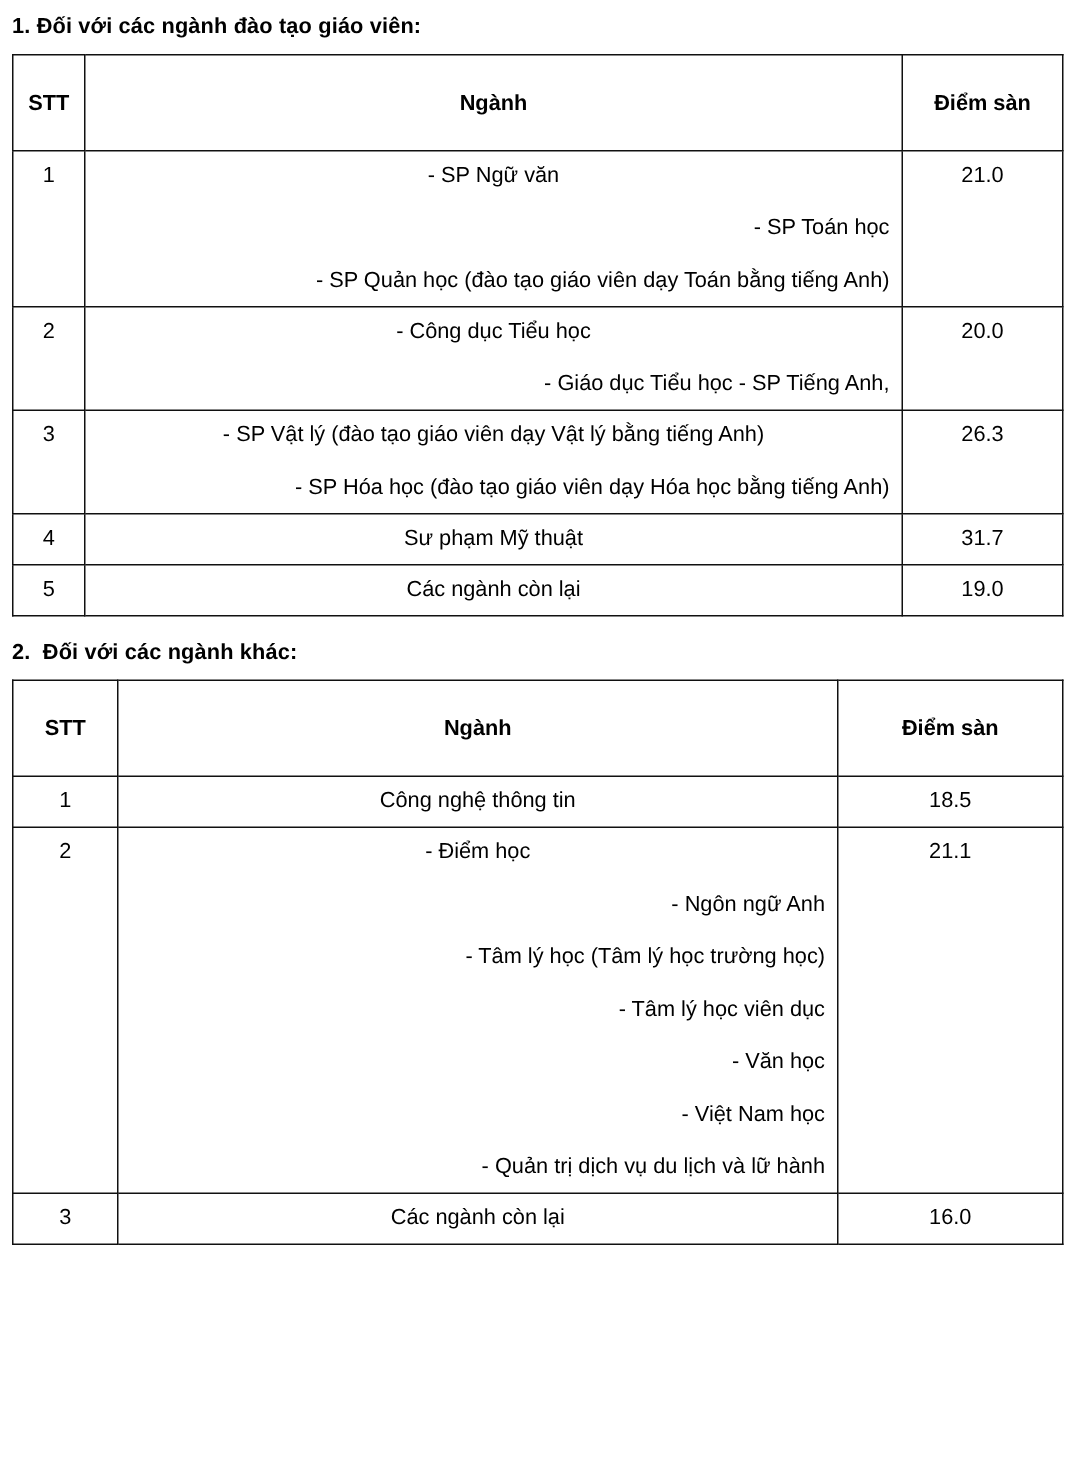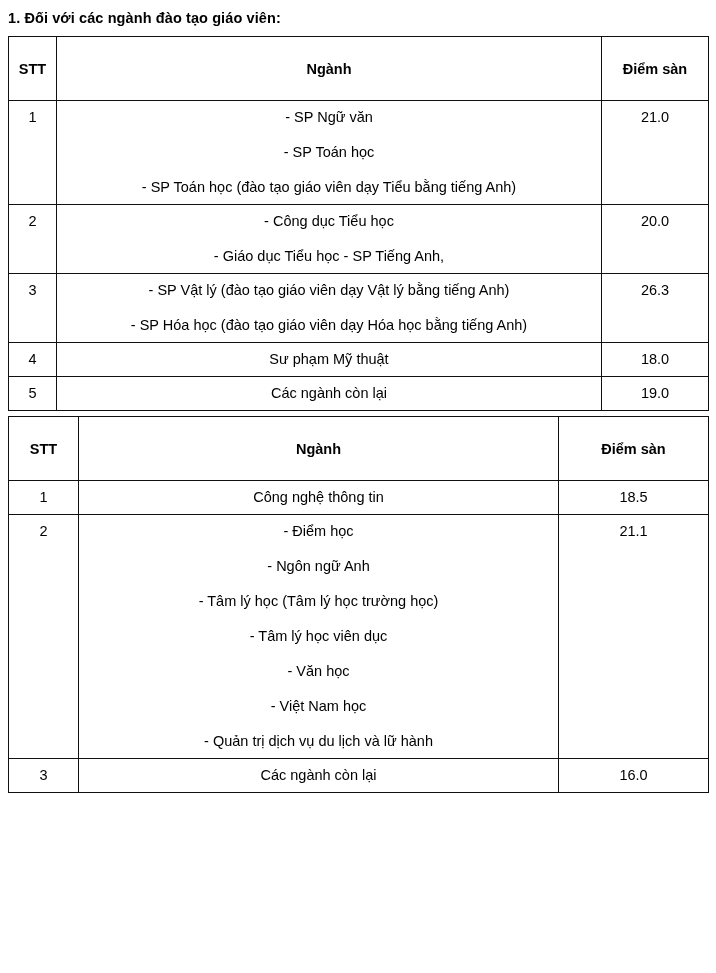--- a/index.html
+++ b/index.html
@@ -84,20 +84,21 @@
   }
   td.col-nganh .line {
     display: block;
     text-align: center;
     line-height: 17px;
     margin: 0;
     padding: 0;
   }
   td.col-nganh .line + .line {
     margin-top: 18px;
+    text-align: right;
   }
   
   #table-1 col.c1 { width: 48px; }
   #table-1 col.c2 { width: 545px; }
   #table-1 col.c3 { width: 107px; }
   
   #table-2 col.c1 { width: 70px; }
   #table-2 col.c2 { width: 480px; }
   #table-2 col.c3 { width: 150px; }
 
@@ -123,21 +124,21 @@
         <th>Ngành</th>
         <th>Điểm sàn</th>
       </tr>
     </thead>
     <tbody id="table-1-body">
         <tr>
           <td class="col-stt">1</td>
           <td class="col-nganh">
             <span class="line">- SP Ngữ văn</span>
             <span class="line">- SP Toán học</span>
-            <span class="line">- SP Toán học (đào tạo giáo viên dạy Tiểu bằng tiếng Anh)</span>
+            <span class="line">- SP Quản học (đào tạo giáo viên dạy Toán bằng tiếng Anh)</span>
           </td>
           <td class="col-score">21.0</td>
         </tr>
         <tr>
           <td class="col-stt">2</td>
           <td class="col-nganh">
             <span class="line">- Công dục Tiểu học</span>
             <span class="line">- Giáo dục Tiểu học - SP Tiếng Anh,</span>
           </td>
           <td class="col-score">20.0</td>
@@ -148,32 +149,33 @@
             <span class="line">- SP Vật lý (đào tạo giáo viên dạy Vật lý bằng tiếng Anh)</span>
             <span class="line">- SP Hóa học (đào tạo giáo viên dạy Hóa học bằng tiếng Anh)</span>
           </td>
           <td class="col-score">26.3</td>
         </tr>
         <tr>
           <td class="col-stt">4</td>
           <td class="col-nganh">
             <span class="line">Sư phạm Mỹ thuật</span>
           </td>
-          <td class="col-score">18.0</td>
+          <td class="col-score">31.7</td>
         </tr>
         <tr>
           <td class="col-stt">5</td>
           <td class="col-nganh">
             <span class="line">Các ngành còn lại</span>
           </td>
           <td class="col-score">19.0</td>
         </tr>
       </tbody>
   </table>
 
+  <h2 class="section-heading" id="heading-2">2.  Đối với các ngành khác:</h2>
 
   <table class="score-table" id="table-2">
     <colgroup>
       <col class="c1">
         <col class="c2">
         <col class="c3">
     </colgroup>
     <thead>
       <tr>
         <th>STT</th>

